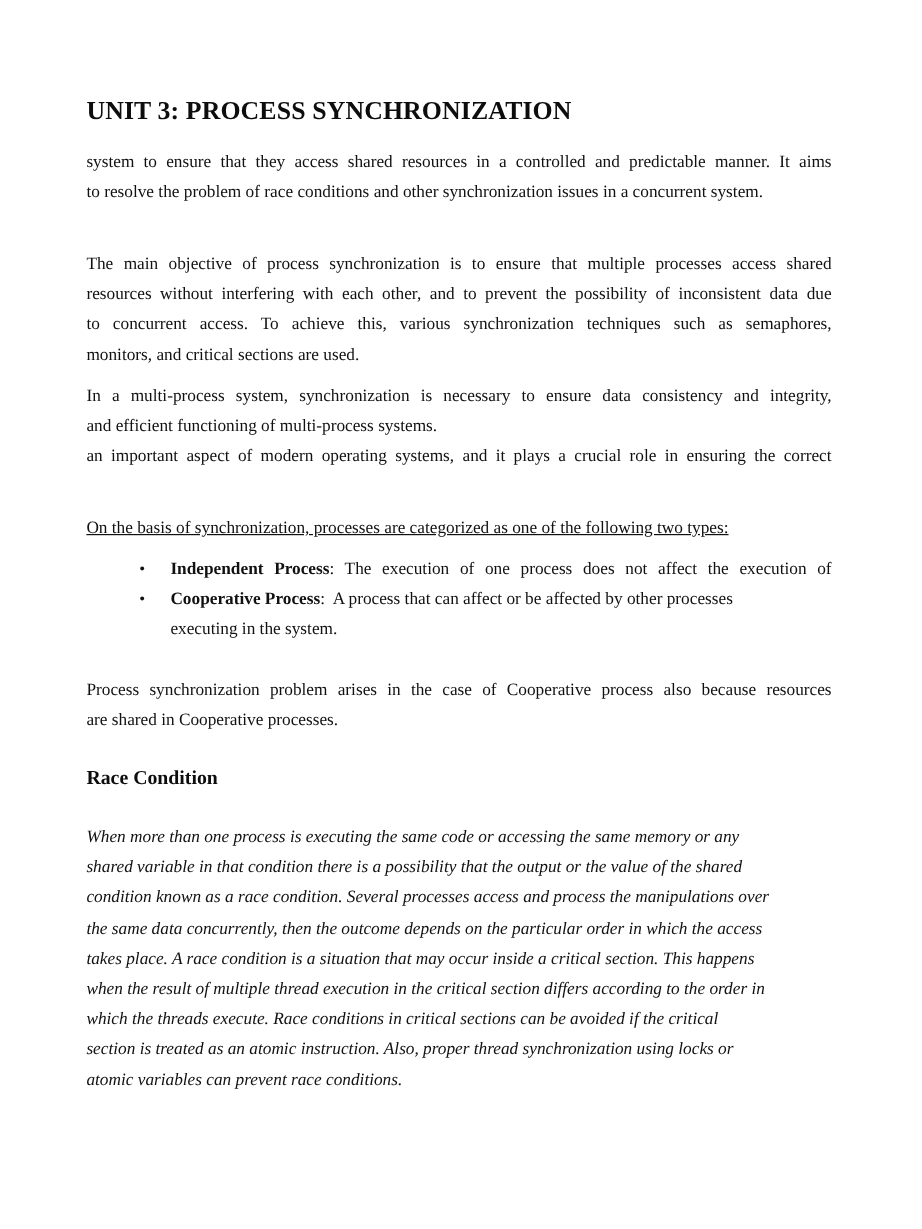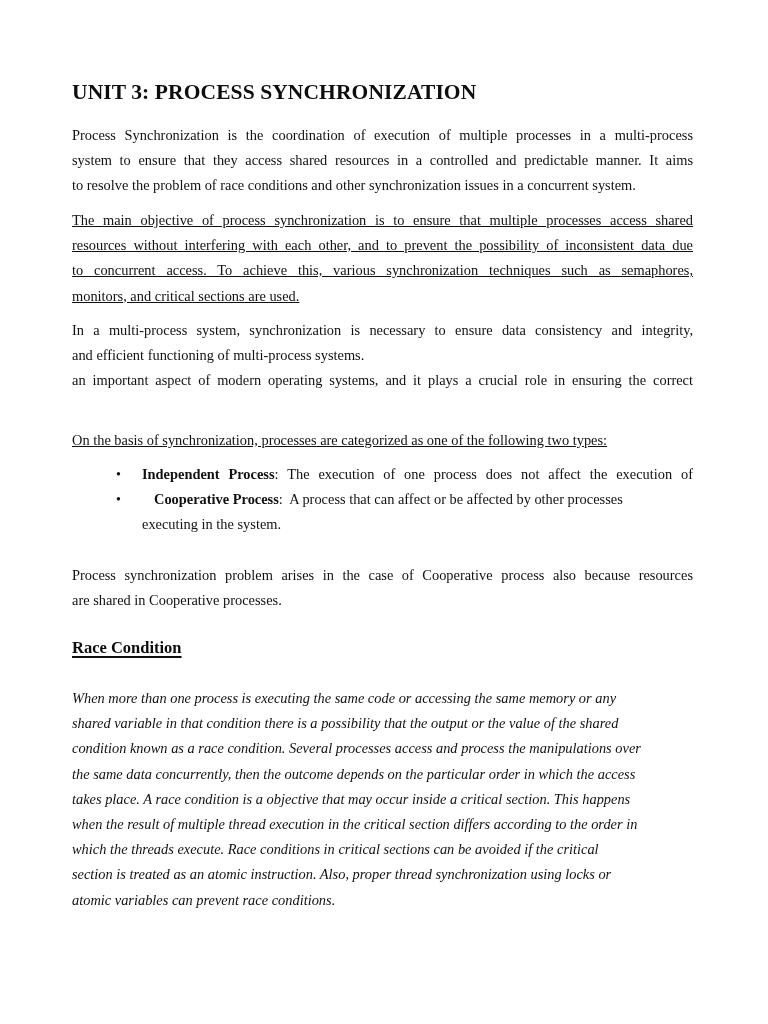--- a/index.html
+++ b/index.html
@@ -81,41 +81,39 @@
     .bullet-term {
       font-weight: bold;
     }
     .section-heading {
       position: absolute;
       left: 72px;
       top: 638px;
       margin: 0;
       font-size: 16.5px;
       font-weight: bold;
-      text-decoration: underline;
       text-underline-offset: 3px;
       text-decoration-thickness: 1.5px;
       white-space: nowrap;
       color: #0d0d0d;
     }
   </style>
 </head>
 <body>
 
 <div class="page">
 
   <h1 class="title">UNIT 3: PROCESS SYNCHRONIZATION</h1>
 
   <p class="para" style="top:123px;">
-    <span class="line justify">Process Synchronization is the coordination of execution of multiple processes in a multi-process</span>
     <span class="line justify">system  to  ensure that  they access shared resources in a controlled and predictable manner. It aims</span>
     <span class="line left">to resolve the problem of race conditions and other synchronization issues in a concurrent system.</span>
   </p>
 
-  <p class="para" style="top:208px;text-decoration:underline;">
+  <p class="para" style="top:208px;">
     <span class="line justify">The main objective of process synchronization is to ensure that multiple processes access shared</span>
     <span class="line justify">resources without interfering with each other, and to prevent the possibility of inconsistent data due</span>
     <span class="line justify">to concurrent access. To achieve this, various synchronization techniques such as semaphores,</span>
     <span class="line left">monitors, and critical sections are used.</span>
   </p>
 
   <p class="para" style="top:318px;">
     <span class="line justify">In a multi-process system, synchronization is necessary to ensure data consistency and integrity,</span>
     <span class="line left">and efficient functioning of multi-process systems.</span>
     <span class="line justify">an important aspect of modern operating systems, and it plays a crucial role in ensuring the correct</span>
@@ -125,37 +123,37 @@
     <span class="line left">On the basis of synchronization, processes are categorized as one of the following two types:</span>
   </p>
 
   <ul class="bullets">
     <li class="bullet-item">
       <span class="bullet-dot">•</span>
       <span class="line justify"><span class="bullet-term">Independent Process</span><span>:</span><span> The execution of one process does not affect the execution of</span></span>
     </li>
     <li class="bullet-item">
       <span class="bullet-dot">•</span>
-      <span class="line left" style="white-space:pre;margin-left:12px;"><span class="bullet-term">Cooperative Process</span><span>:</span><span>  A process that can affect or be affected by other processes</span></span>
+      <span class="line left" style="white-space:pre;"><span class="bullet-term">Cooperative Process</span><span>:</span><span>  A process that can affect or be affected by other processes</span></span>
       <span class="line left">executing in the system.</span>
     </li>
   </ul>
 
   <p class="para" style="top:563px;">
     <span class="line justify">Process synchronization problem arises in the case of Cooperative process also because resources</span>
     <span class="line left">are shared in Cooperative processes.</span>
   </p>
 
   <h2 class="section-heading">Race Condition</h2>
 
   <p class="para" style="top:686px;font-style:italic;">
     <span class="line left">When more than one process is executing the same code or accessing the same memory or any</span>
     <span class="line left">shared variable in that condition there is a possibility that the output or the value of the shared</span>
     <span class="line left">condition known as a race condition. Several processes access and process the manipulations over</span>
     <span class="line left">the same data concurrently, then the outcome depends on the particular order in which the access</span>
-    <span class="line left">takes place. A race condition is a objective that may occur inside a critical section. This happens</span>
+    <span class="line left">takes place. A race condition is a situation that may occur inside a critical section. This happens</span>
     <span class="line left">when the result of multiple thread execution in the critical section differs according to the order in</span>
     <span class="line left">which the threads execute. Race conditions in critical sections can be avoided if the critical</span>
     <span class="line left">section is treated as an atomic instruction. Also, proper thread synchronization using locks or</span>
     <span class="line left">atomic variables can prevent race conditions.</span>
   </p>
 
 </div>
 
 </body></html>

